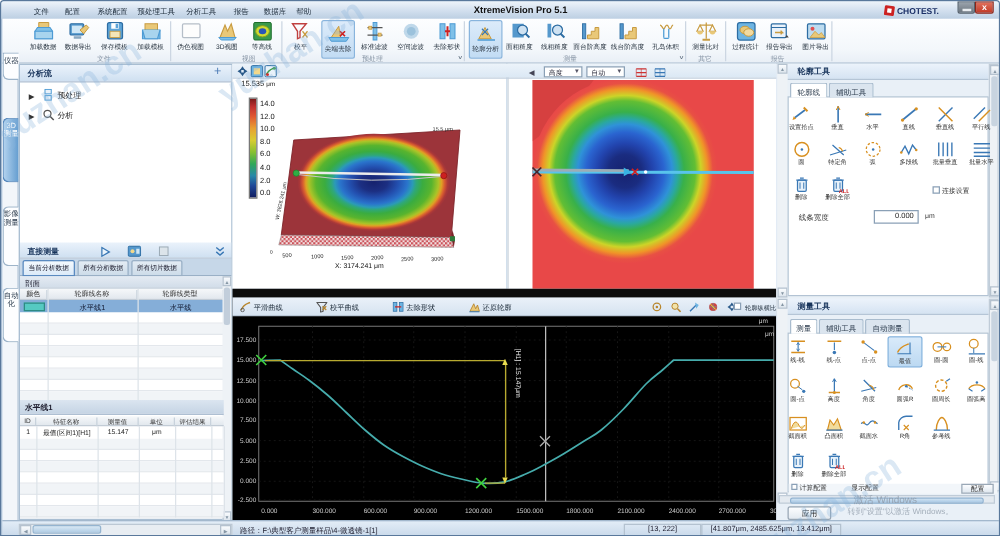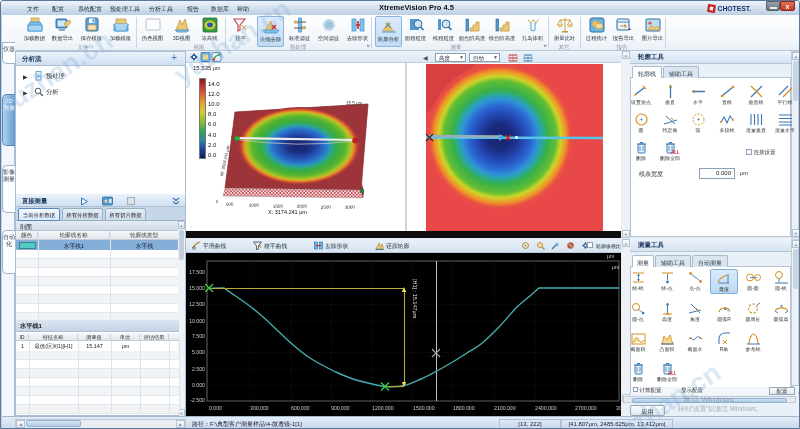--- a/index.html
+++ b/index.html
@@ -50,21 +50,21 @@
 <div id="win">
   <div id="titlebar">
     <span class="menu" style="left:26px;">文件</span>
     <span class="menu" style="left:51px;">配置</span>
     <span class="menu" style="left:77px;">系统配置</span>
     <span class="menu" style="left:109px;">预处理工具</span>
     <span class="menu" style="left:148px;">分析工具</span>
     <span class="menu" style="left:186px;">报告</span>
     <span class="menu" style="left:210px;">数据库</span>
     <span class="menu" style="left:236px;">帮助</span>
-    <span id="title">XtremeVision Pro 4.5</span>
+    <span id="title">XtremeVision Pro 5.1</span>
     <svg id="logo" width="48" height="11" viewBox="0 0 48 11">
       <rect x="0.5" y="1.5" width="8" height="8" fill="#cc2222" transform="rotate(8 4.5 5.5)" rx="1"></rect>
       <rect x="2.8" y="3.8" width="3.4" height="3.4" fill="#fff" transform="rotate(8 4.5 5.5)"></rect>
       <text x="10.5" y="8" font-size="6.8" font-weight="bold" fill="#1a2f66" font-family="Liberation Sans">CHOTEST.</text>
     </svg>
     <div id="btn-min"></div>
     <div id="btn-close">x</div>
   </div>
   <div id="toolbar">
       <div class="tbi" style="left:19px;width:27px;">

